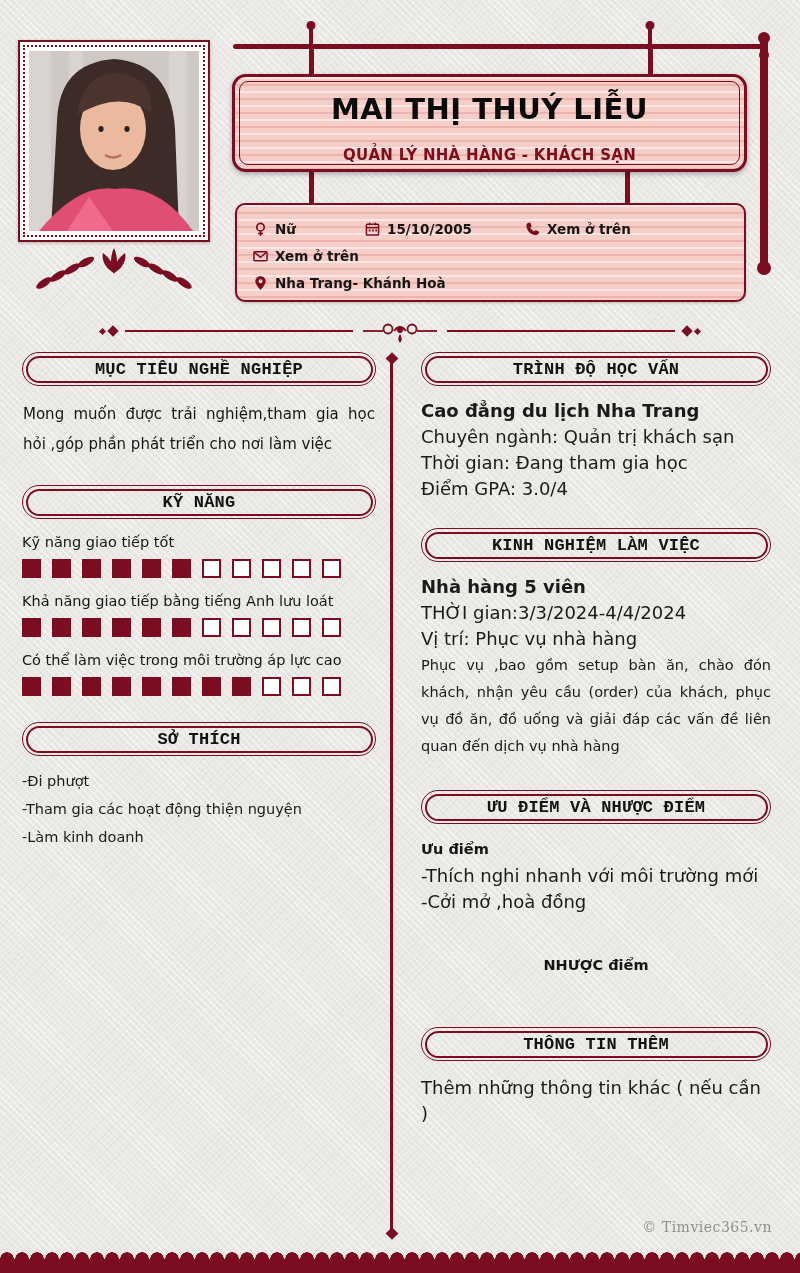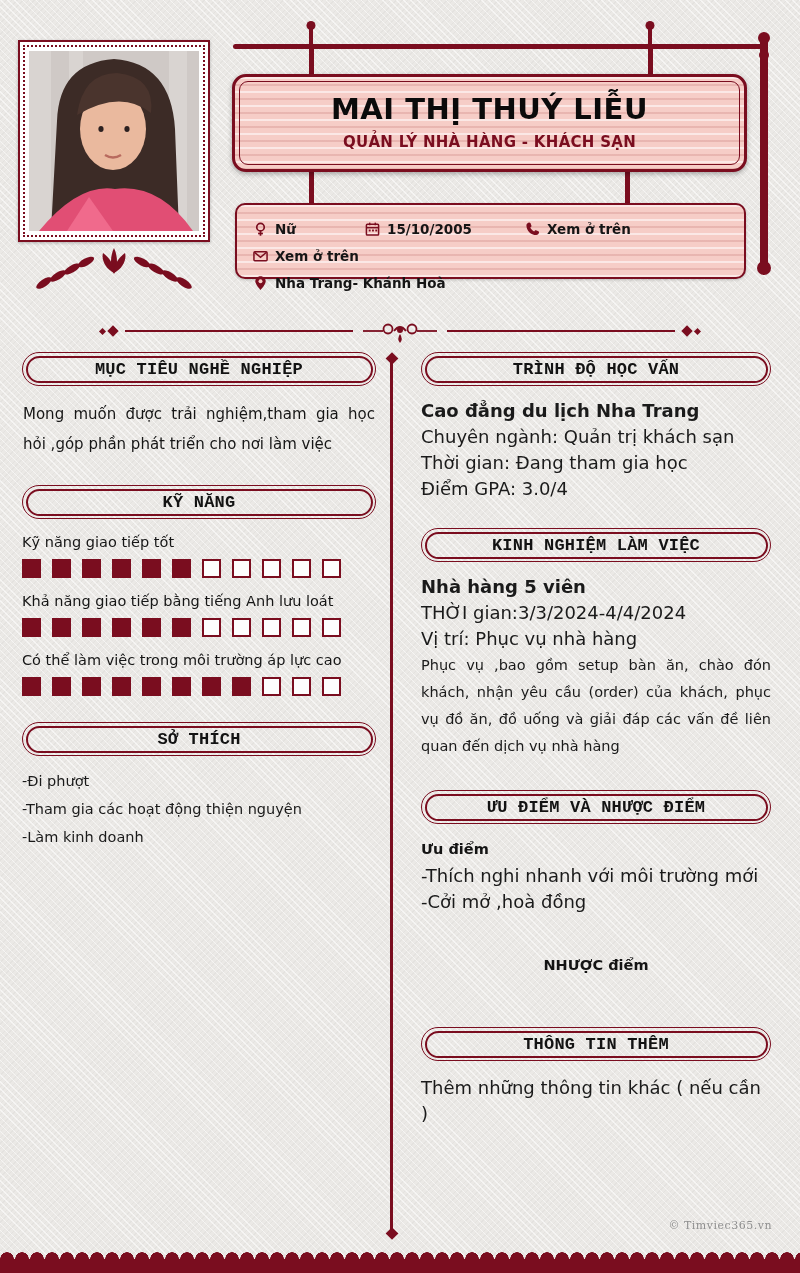--- a/index.html
+++ b/index.html
@@ -55,24 +55,24 @@
         rgba(255,255,255,0) 9px 14px);
   }
   .sign{
     position:absolute;left:232px;top:74px;width:515px;height:98px;
     border:3px solid var(--maroon);border-radius:14px;
     box-shadow:0 2px 5px rgba(0,0,0,.3);
     text-align:center;
   }
   .sign::before{content:"";position:absolute;inset:4px;border:1.5px solid var(--maroon);border-radius:9px;pointer-events:none;}
   .sign .name{margin-top:15px;font-size:29px;font-weight:bold;color:#0b0b0b;letter-spacing:.5px;}
-  .sign .role{margin-top:7px;font-size:15px;font-weight:bold;color:var(--maroon);letter-spacing:.3px;}
+  .sign .role{margin-top:20px;font-size:15px;font-weight:bold;color:var(--maroon);letter-spacing:.3px;}
   
   .info{
-    position:absolute;left:235px;top:203px;width:511px;height:76px;
+    position:absolute;left:235px;top:203px;width:511px;height:99px;
     border:2px solid var(--maroon);border-radius:10px;
     padding:10px 16px 0 16px;
     box-shadow:0 1px 3px rgba(0,0,0,.2);
   }
   .c-row{display:flex;align-items:center;height:27px;}
   .c-cell{display:flex;align-items:center;gap:7px;font-size:13.5px;font-weight:bold;color:#151515;}
   .c-cell.w1{width:112px;} .c-cell.w2{width:160px;}
   .c-cell svg{flex:0 0 auto;}
   
   .orn{position:absolute;left:100px;top:318px;width:600px;display:flex;align-items:center;gap:8px;}
@@ -101,21 +101,21 @@
   
   .skill-label{margin:15px 0 9px;font-size:14.5px;color:#161616;}
   .squares{display:flex;gap:11px;}
   .sq{width:19px;height:19px;border:2px solid var(--maroon);background:#fdfdfd;}
   .sq.filled{background:var(--maroon);}
   
   .pc-h{margin-top:17px;font-size:14.5px;font-weight:bold;color:#141414;}
   .pc-h.cons{margin-top:42px;text-align:center;}
   
   .watermark{position:absolute;right:28px;top:1219px;font-family:"DejaVu Serif","Liberation Serif",serif;
-    font-size:11px;color:#8f8f8f;letter-spacing:.5px;}
+    font-size:14px;color:#8f8f8f;letter-spacing:.5px;}
   .footer{position:absolute;left:0;right:0;bottom:0;height:14px;background:var(--maroon);}
   .footer::before{content:"";position:absolute;top:-7px;left:0;right:0;height:7px;
     background-image:radial-gradient(circle at 7px 7px, var(--maroon) 6.5px, rgba(0,0,0,0) 7px);
     background-size:15px 7px;background-repeat:repeat-x;}
 </style>
 </head>
 <body>
 
 <div class="page">
 

